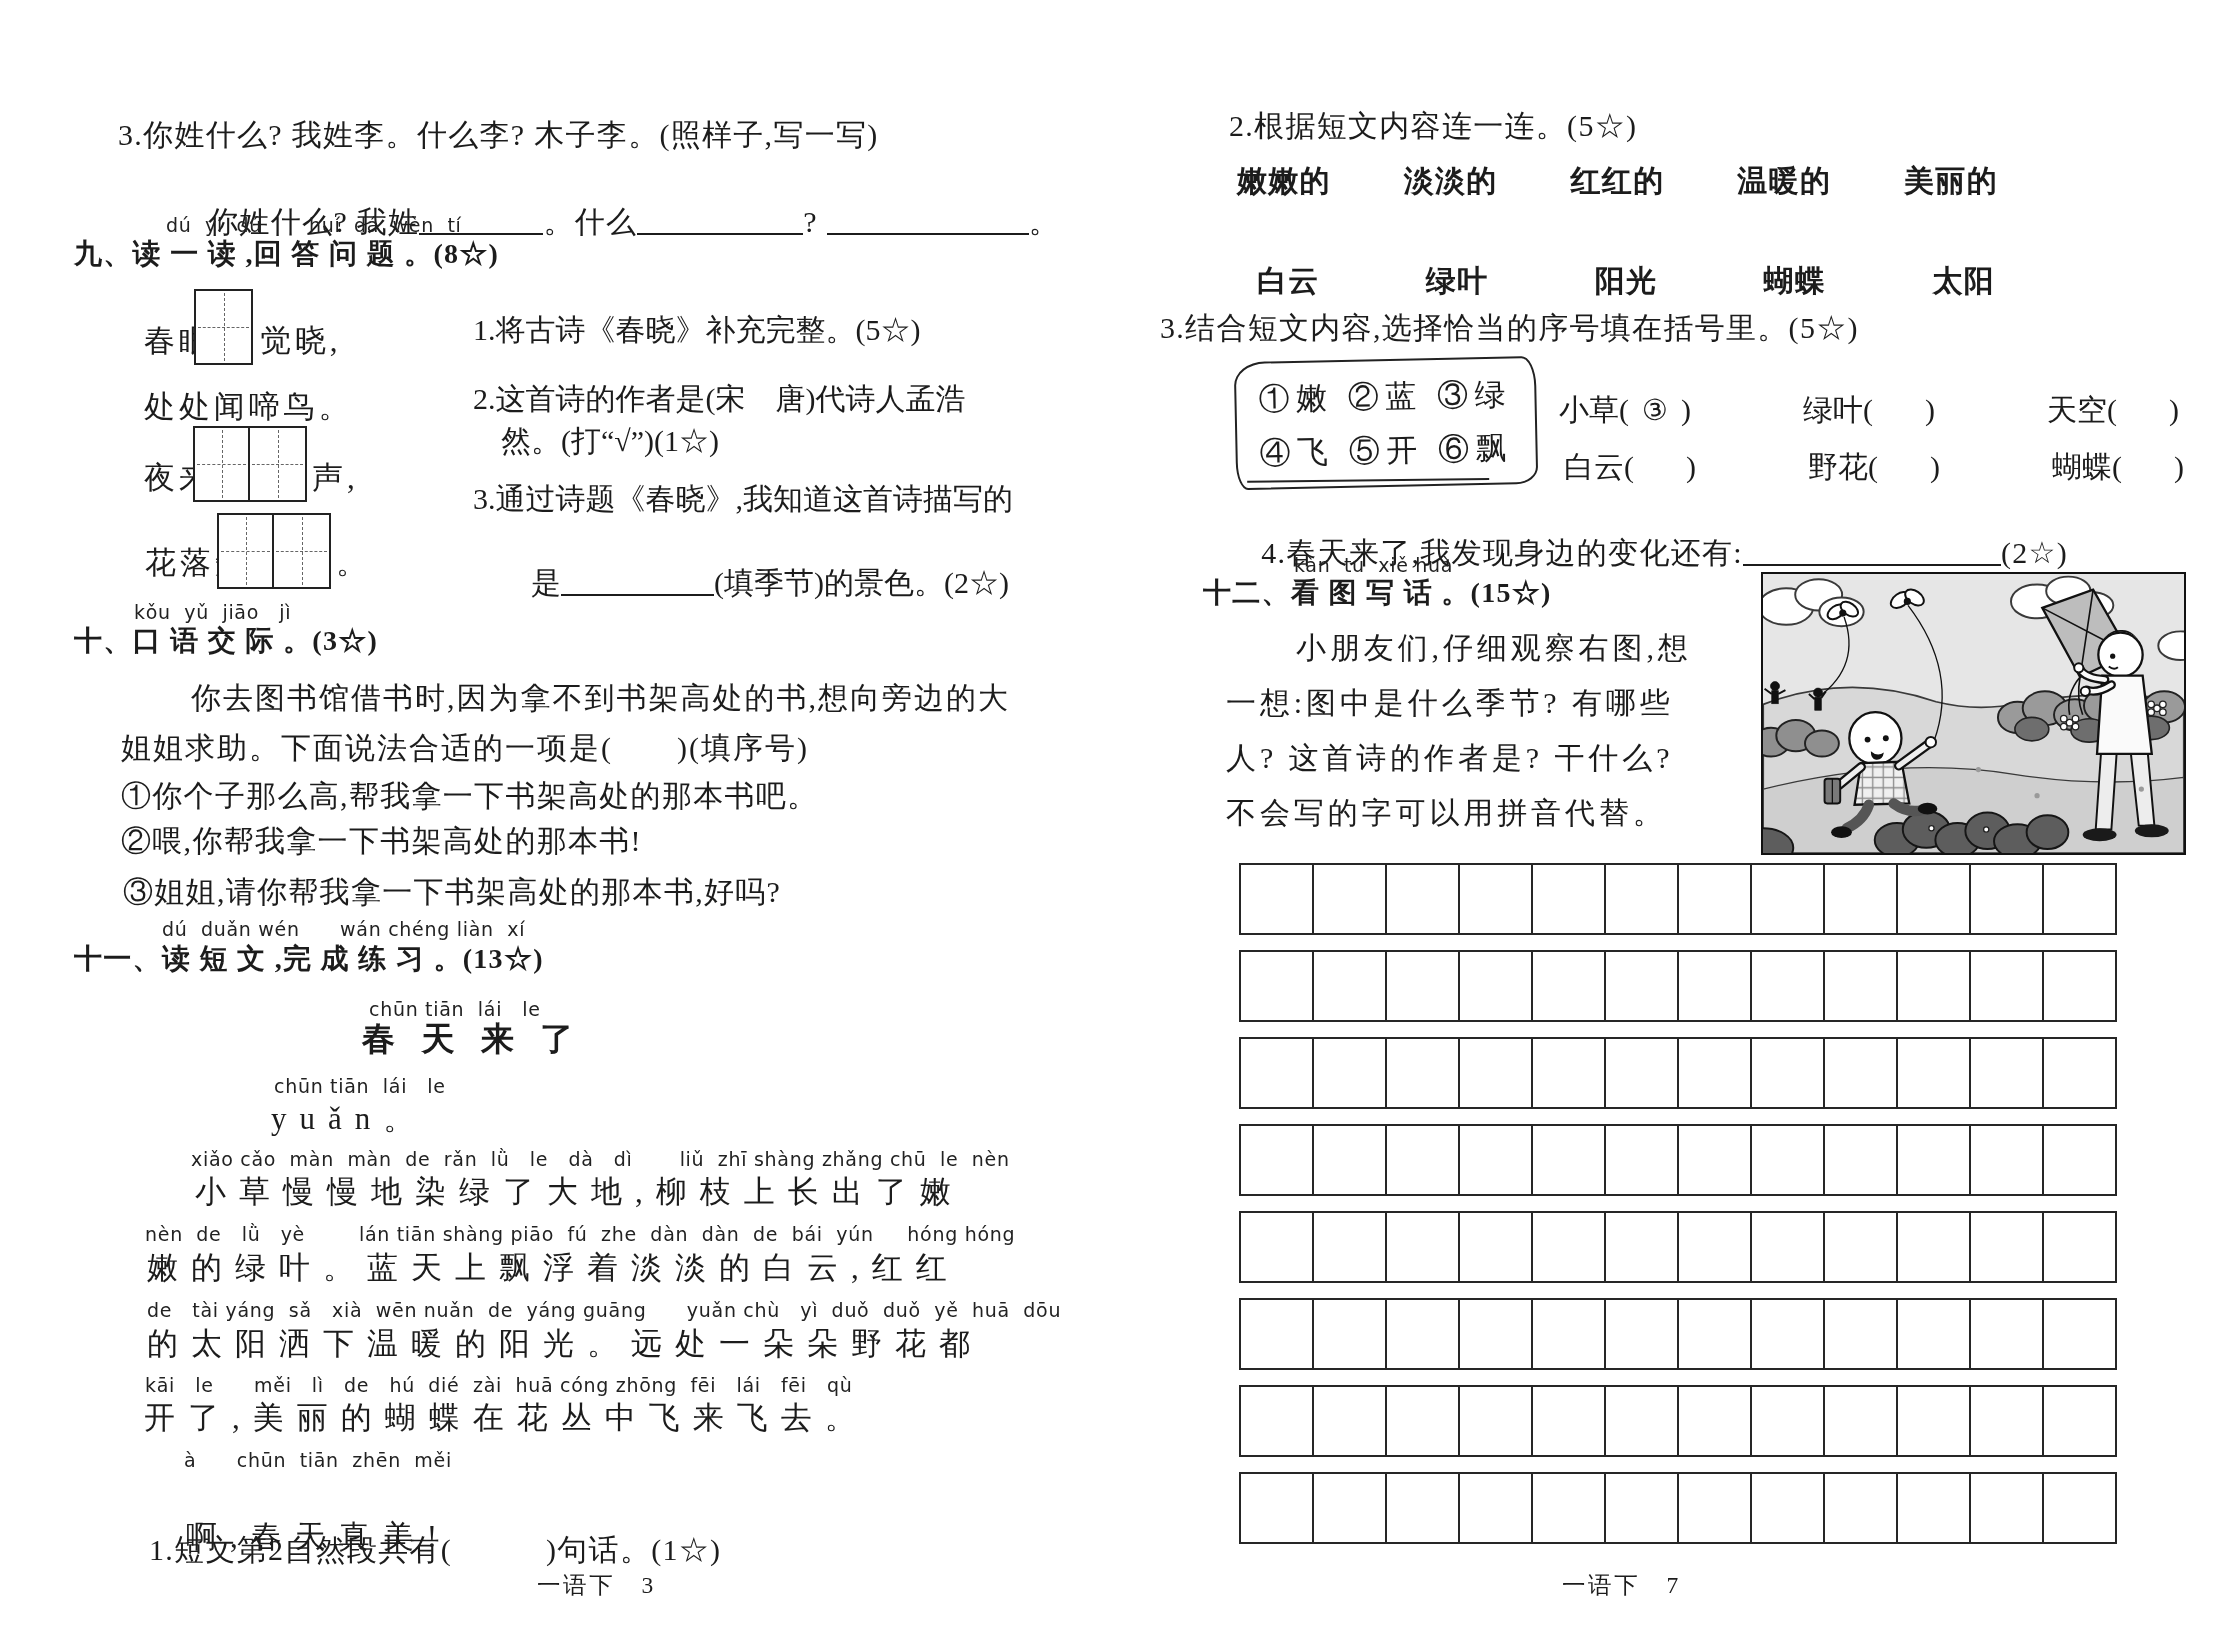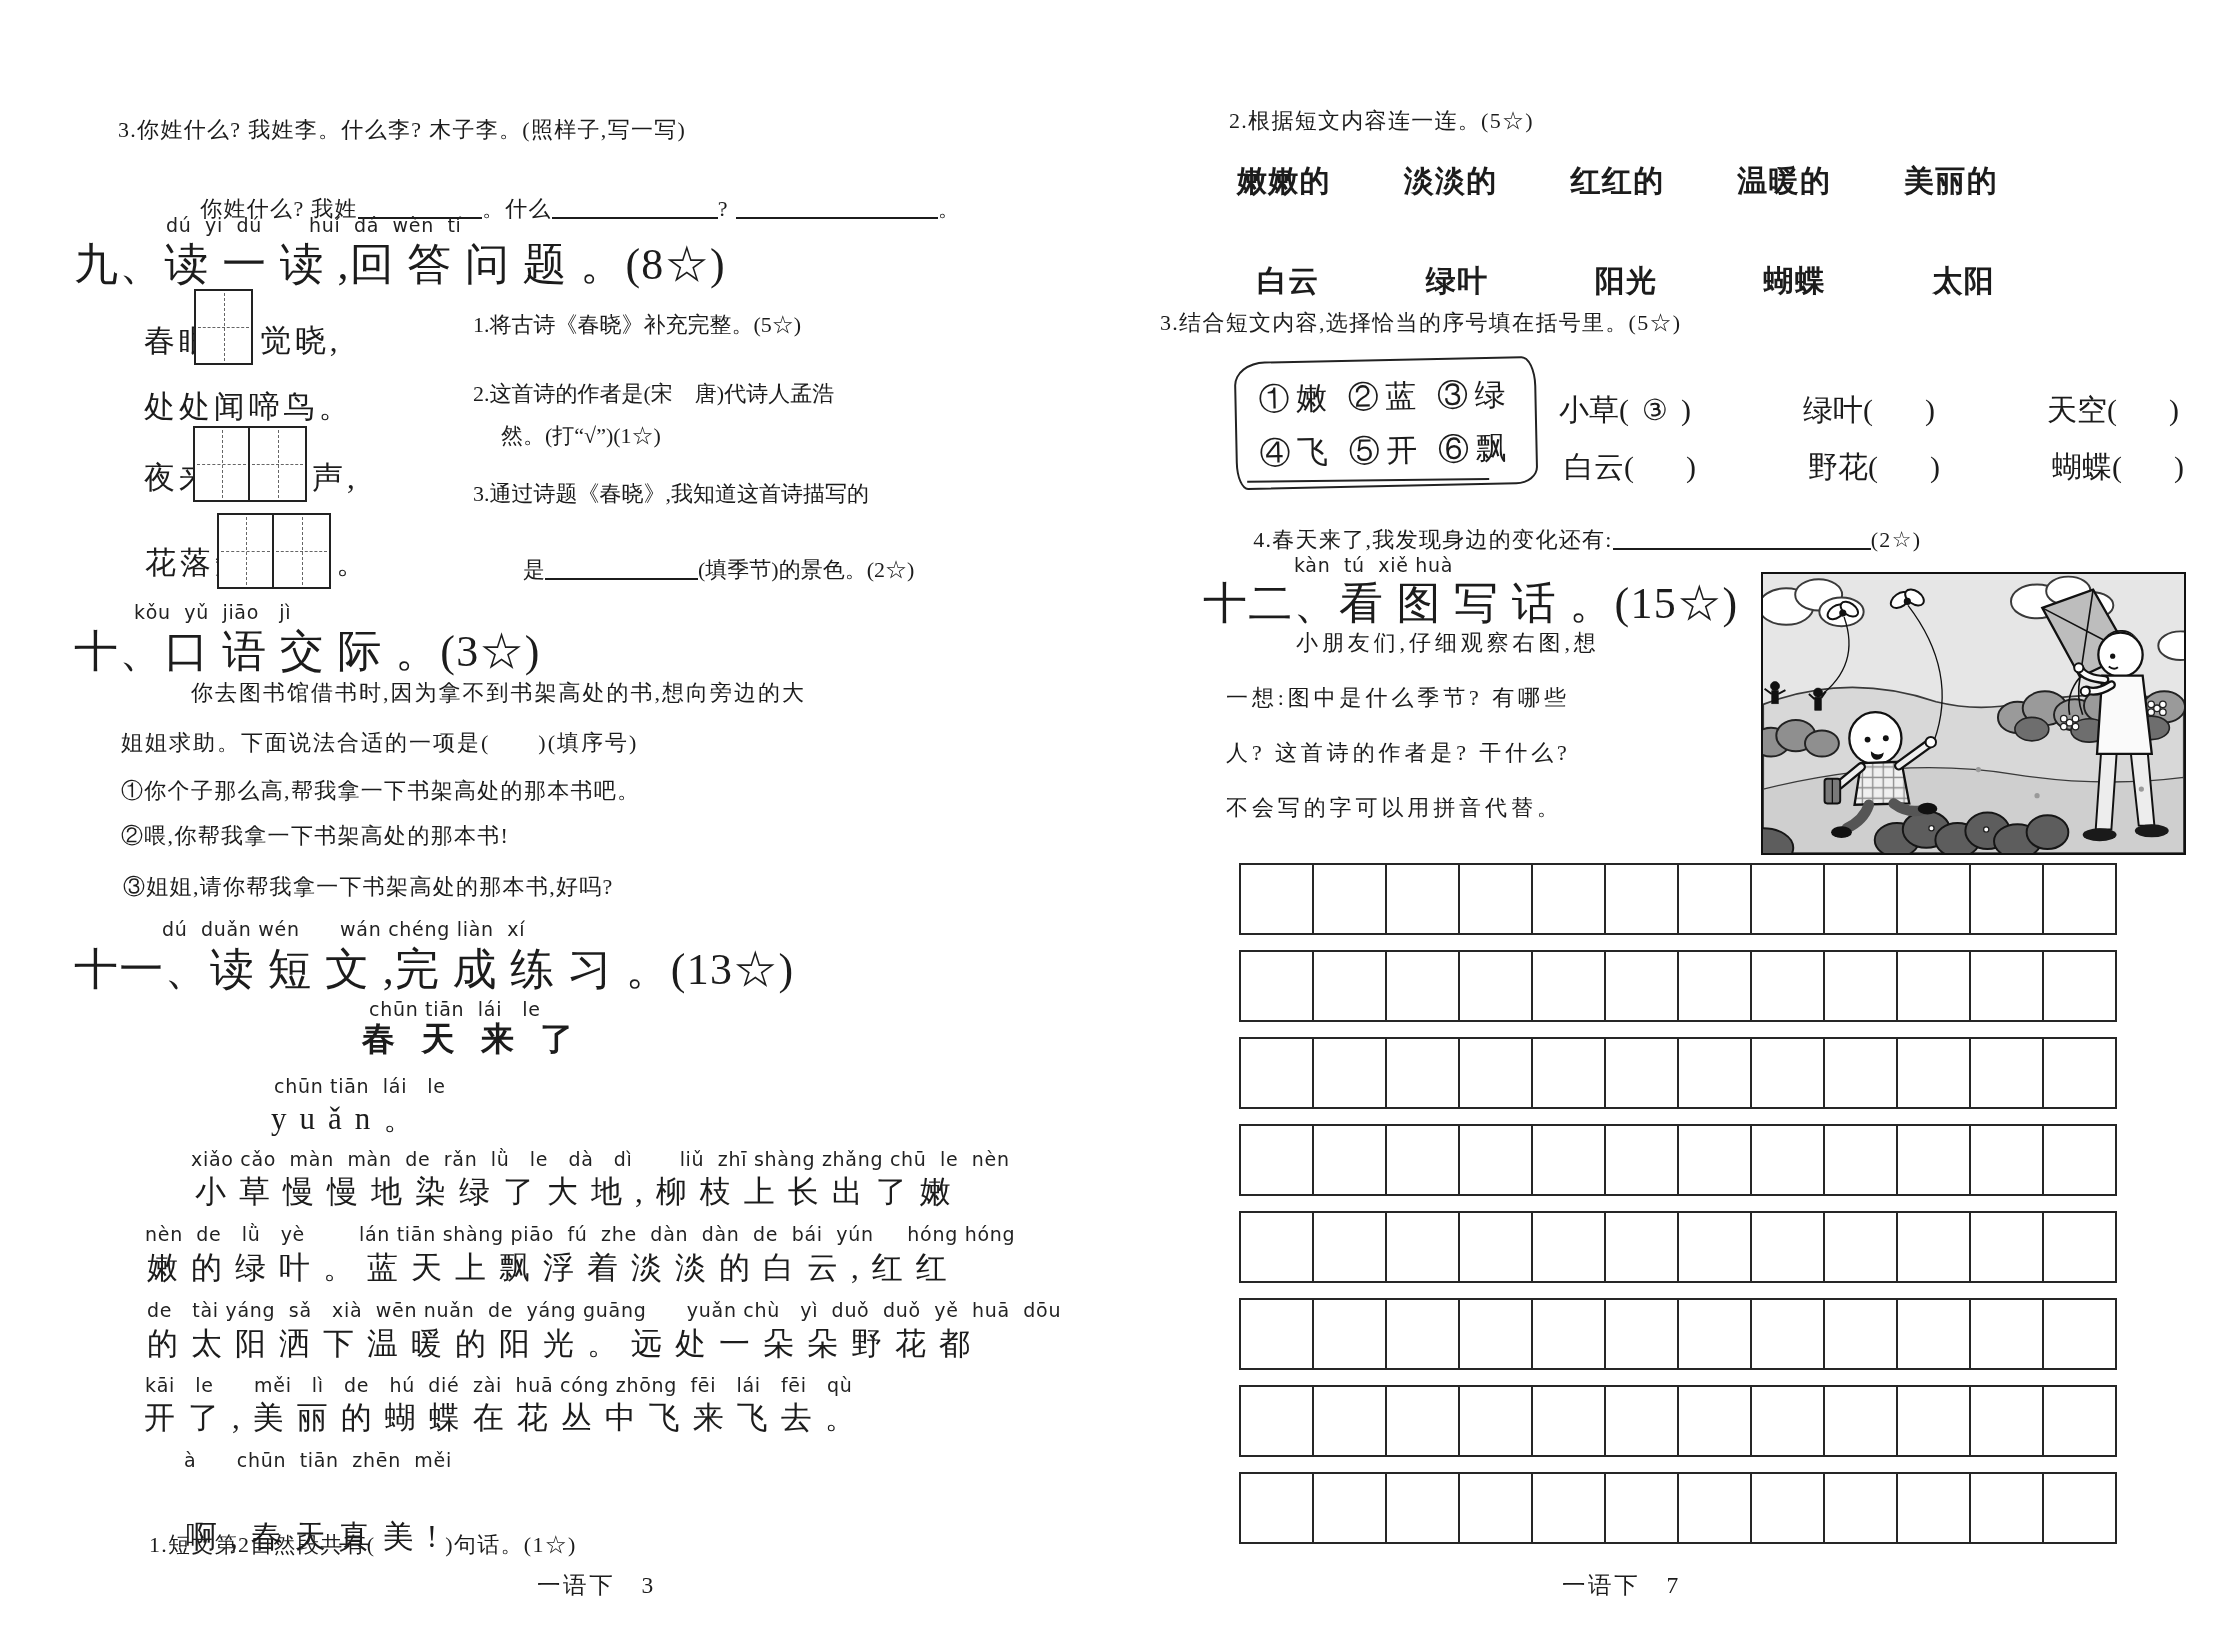--- a/index.html
+++ b/index.html
@@ -1,22 +1,22 @@
 <!DOCTYPE html>
 <html style="font-size:10.4px"><head>
 <meta charset="utf-8">
 <style>
   html,body{margin:0;padding:0;}
   body{
     width:2227px;height:1652px;position:relative;background:#ffffff;
     font-family:"Liberation Serif", serif;color:#1c1c1c;overflow:hidden;
   }
   .abs{position:absolute;}
-  .body-text{font-size:22px;letter-spacing:1.3px;white-space:pre;}
-  .heading{font-size:44px;font-weight:normal;letter-spacing:1.3px;white-space:pre;}
+  .body-text{font-size:30px;letter-spacing:1.3px;white-space:pre;}
+  .heading{font-size:28px;font-weight:bold;letter-spacing:1.3px;white-space:pre;}
   .pinyin{font-family:"DejaVu Sans", sans-serif;font-size:19px;color:#222;white-space:pre;letter-spacing:0.7px;}
   .poem-text{font-size:31px;letter-spacing:3.9px;white-space:pre;}
   .passage-text{font-size:31px;letter-spacing:13px;white-space:pre;}
   .blank{display:inline-block;border-bottom:2px solid #1c1c1c;height:6.5px;vertical-align:-2.6px;}
   
   .tianzige{position:absolute;border:2.6px solid #222;background:#fff;display:flex;}
   .tz-cell{position:relative;width:55px;height:72px;box-sizing:border-box;border-right:2px solid #222;}
   .tz-cell:last-child{border-right:none;}
   .tz-cell::before{content:"";position:absolute;left:50%;top:2px;bottom:2px;border-left:1.3px dashed #666;}
   .tz-cell::after{content:"";position:absolute;top:50%;left:2px;right:2px;border-top:1.3px dashed #666;}

